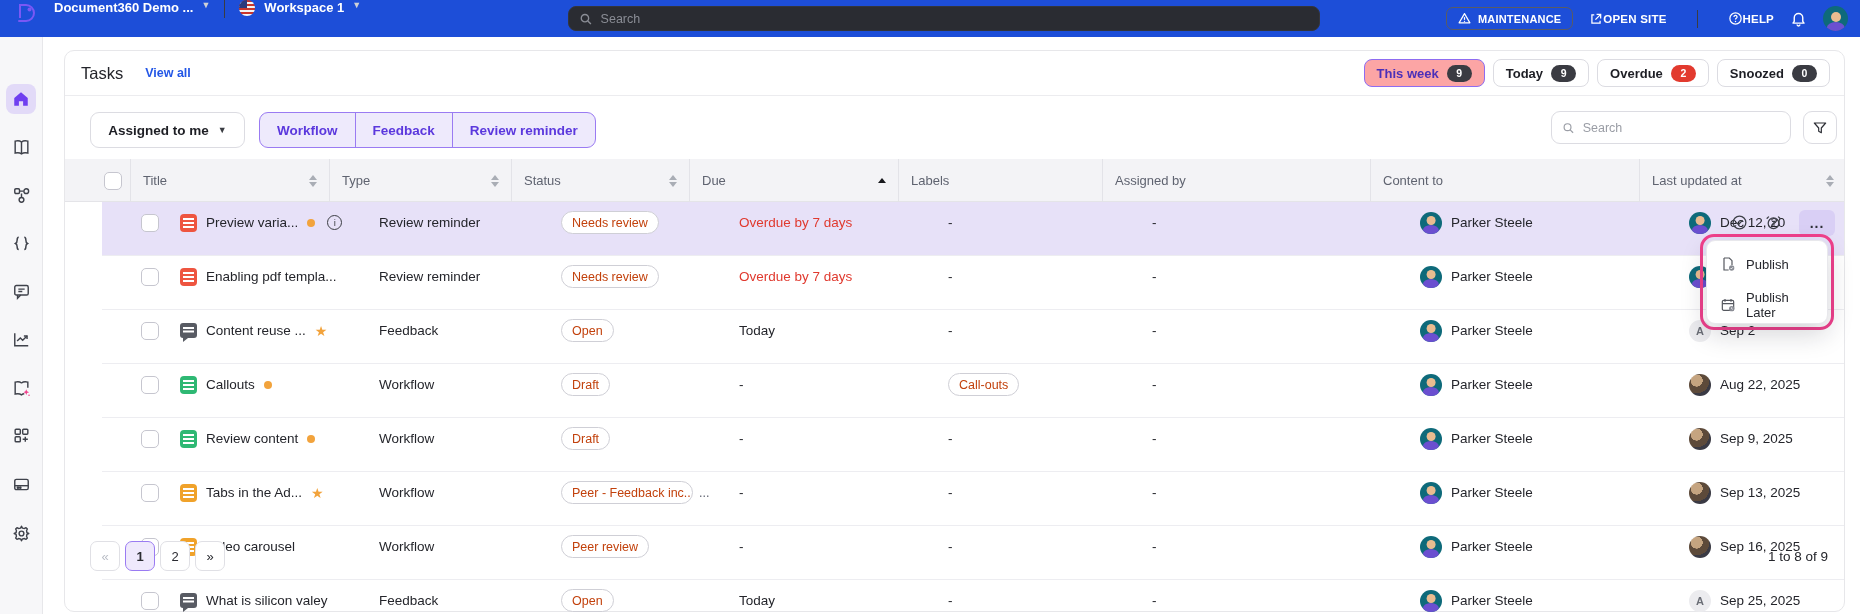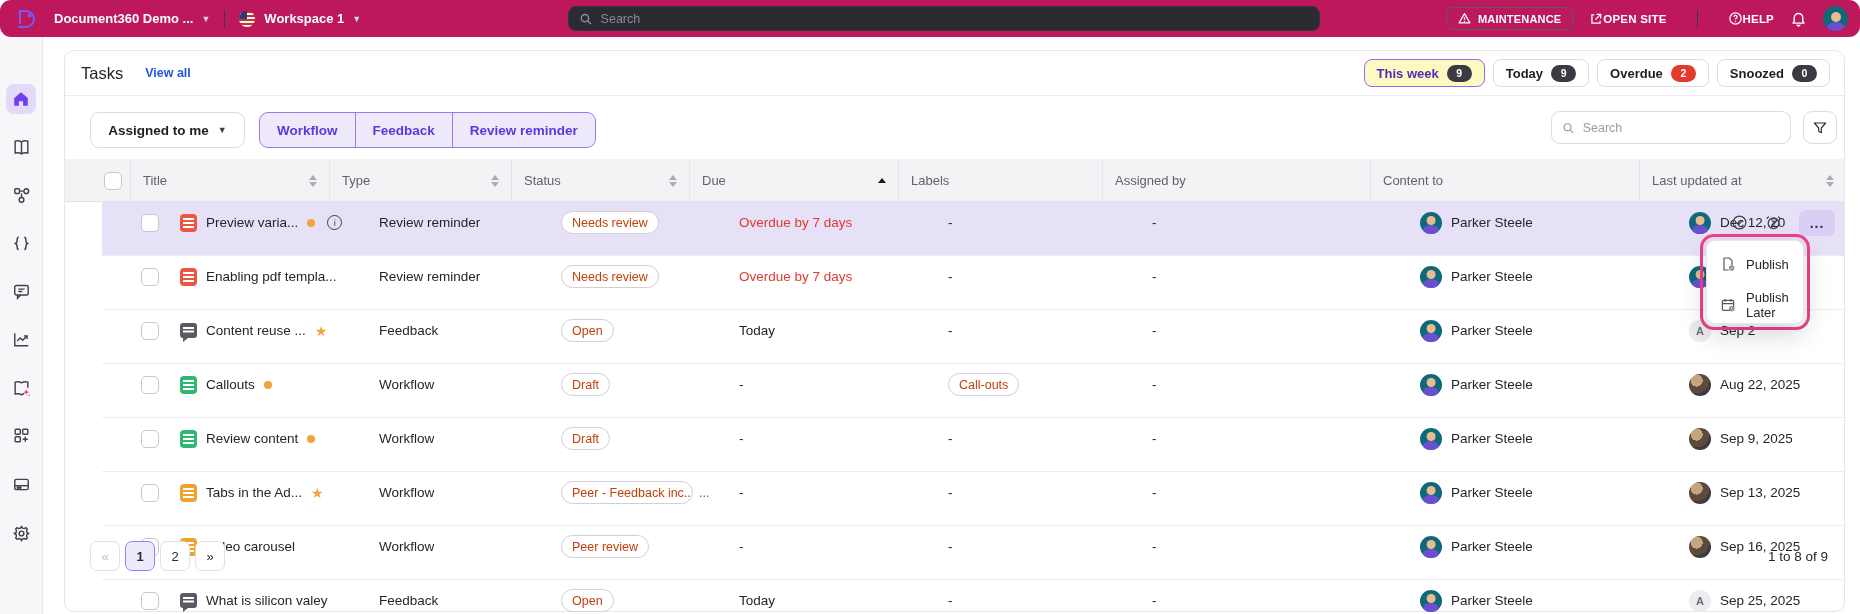--- a/index.html
+++ b/index.html
@@ -1,21 +1,21 @@
 <!DOCTYPE html>
 <html><head>
 <meta charset="utf-8">
 <style>
   * { box-sizing: border-box; margin: 0; padding: 0; }
   html,body { width:1860px; height:614px; overflow:hidden; background:#fff;
     font-family:"Liberation Sans","DejaVu Sans",sans-serif; }
 
   
-  #topbar { position:absolute; left:0; top:0; width:1860px; height:37px; background:#be185d;
-    display:flex; align-items:center; color:#fff;border-radius:11px; }
+  #topbar { position:absolute; left:0; top:0; width:1860px; height:37px; background:#1d4ed8;
+    display:flex; color:#fff; }
   .tb-logo { width:26px; height:26px; margin-left:12px; display:flex; align-items:center; justify-content:center; }
   .tb-title { font-size:13px; font-weight:bold; margin-left:16px; color:#fff; }
   .tb-caret { font-size:9px; color:#cfd1d6; margin-left:8px; }
   .tb-divider { width:1px; height:18px; background:#3a3c42; margin:0 14px; }
   .flag { width:16px; height:16px; border-radius:50%; overflow:hidden; position:relative;
     background:repeating-linear-gradient(180deg,#c9362c 0 2px,#f4f4f4 2px 4px); }
   .flag::after { content:""; position:absolute; left:0; top:0; width:8px; height:8px; background:#2c3a7d; }
   .tb-search { position:absolute; left:568px; top:6px; width:752px; height:25px; background:#2a2c32;
     border:1px solid #33353c; border-radius:8px; display:flex; align-items:center; padding:0 10px; gap:8px; }
   .tb-search input { background:transparent; border:none; outline:none; color:#e8e8ea; font-size:12.5px; width:100%;
@@ -42,21 +42,21 @@
   
   #card { position:absolute; left:64px; top:50px; width:1781px; height:562px; background:#fff;
     border:1px solid #e7e7ea; border-radius:10px; }
   .card-head { position:absolute; left:0; top:0; width:100%; height:45px; border-bottom:1px solid #ececef;
     display:flex; align-items:center; }
   .h-title { font-size:16.5px; font-weight:normal; color:#24252b; margin-left:16px; }
   .h-viewall { font-size:12.5px; font-weight:bold; color:#2457e6; margin-left:22px; cursor:pointer; }
   .h-pills { position:absolute; right:14px; top:8px; display:flex; gap:8px; }
   .pill { display:flex; align-items:center; gap:8px; height:28px; padding:0 12px; border-radius:8px;
     border:1px solid #dcdce2; background:#fff; font-size:13px; font-weight:bold; color:#1d1e24; cursor:pointer; }
-  .pill.active { background:#fef9c3; border-color:#8e6cf1; color:#4b2fb8;text-align:right; }
+  .pill.active { background:#fca5a5; border-color:#8e6cf1; color:#4b2fb8;text-align:right; }
   .badge { min-width:25px; height:17px; border-radius:9px; background:#3a3b42; color:#fff; font-size:10.5px;
     font-weight:bold; display:flex; align-items:center; justify-content:center; padding:0 7px; }
   .badge.red { background:#e23a2e; }
 
   
   .assigned-btn { position:absolute; left:25px; top:61px; width:155px; height:36px; border:1px solid #dcdce2;
     border-radius:9px; background:#fff; display:flex; align-items:center; justify-content:center; gap:9px;
     font-size:13.5px; font-weight:bold; color:#1d1e24; cursor:pointer; }
   .seg-group { position:absolute; left:194px; top:61px; height:36px; display:flex; border:1px solid #9a7bf2;
     border-radius:9px; overflow:hidden; background:#eeeafc; }
@@ -113,21 +113,21 @@
   .mini-av.photo { background:radial-gradient(circle at 35% 30%,#c5a480 0 28%,#5d4a3a 29% 60%,#3a3a44 61%); }
   .ellipsis-after { color:#5f6370; margin-left:6px; font-size:12.5px; }
 
   
   .row-actions { position:absolute; right:9px; top:4px; height:33px; display:flex; align-items:center; gap:17px; }
   .act-ic { cursor:pointer; display:flex; align-items:center; justify-content:center; color:#3c3f47; }
   .more-btn { width:36px; height:26px; background:#d9cff5; border-radius:6px; display:flex; align-items:center;
     justify-content:center; cursor:pointer; font-weight:bold; color:#2e3037; font-size:14px; letter-spacing:1px; }
 
   
-  #menu-highlight { position:absolute; left:1700px; top:234px; width:110px; height:96px;
+  #menu-highlight { position:absolute; left:1700px; top:234px; width:134px; height:96px;
     border:3px solid #f0408c; border-radius:14px; padding:3px; z-index:30; }
   #menu { width:100%; height:100%; background:#fff; border:1px solid #e8e8ec; border-radius:9px;
     box-shadow:0 10px 26px rgba(20,20,40,.18); padding:6px 0; }
   .menu-item { display:flex; align-items:center; gap:10px; padding:9px 13px; font-size:13px; color:#26272d; cursor:pointer; }
   .menu-item svg { flex:none; }
 
   
   .pager { position:absolute; left:25px; top:490px; display:flex; gap:5px; }
   .pg { width:30px; height:30px; border:1px solid #e0e0e5; border-radius:7px; background:#fff; display:flex;
     align-items:center; justify-content:center; font-size:13px; color:#2a2b31; cursor:pointer; }

